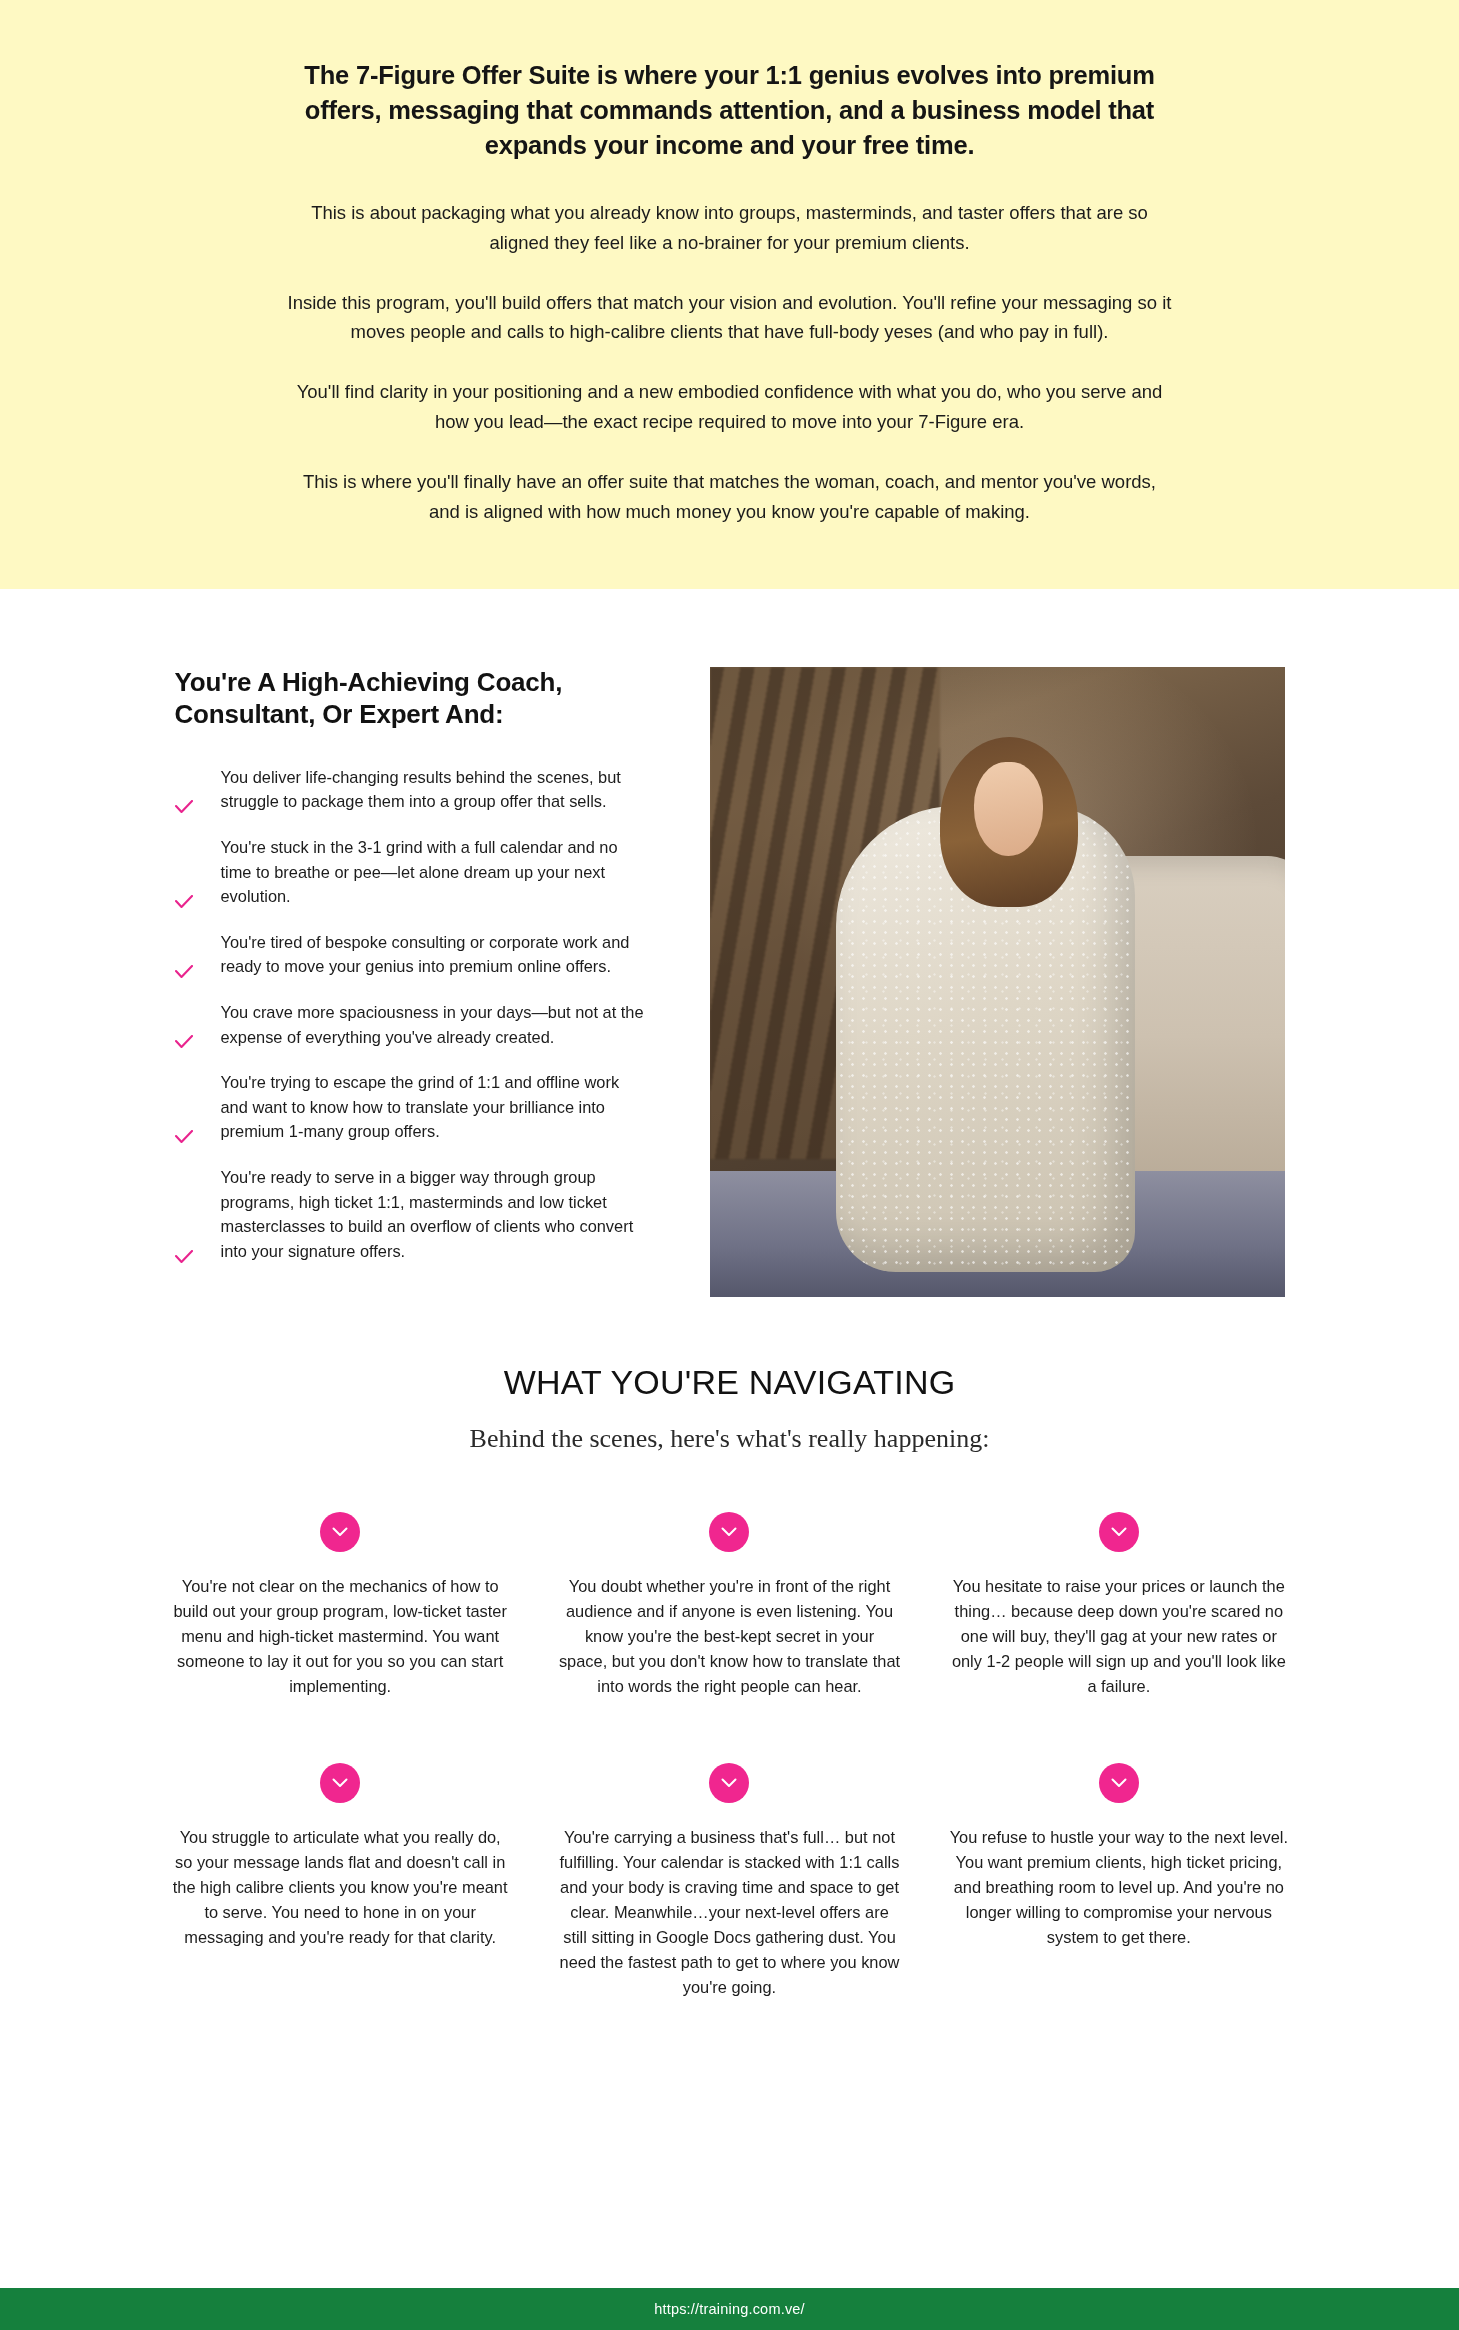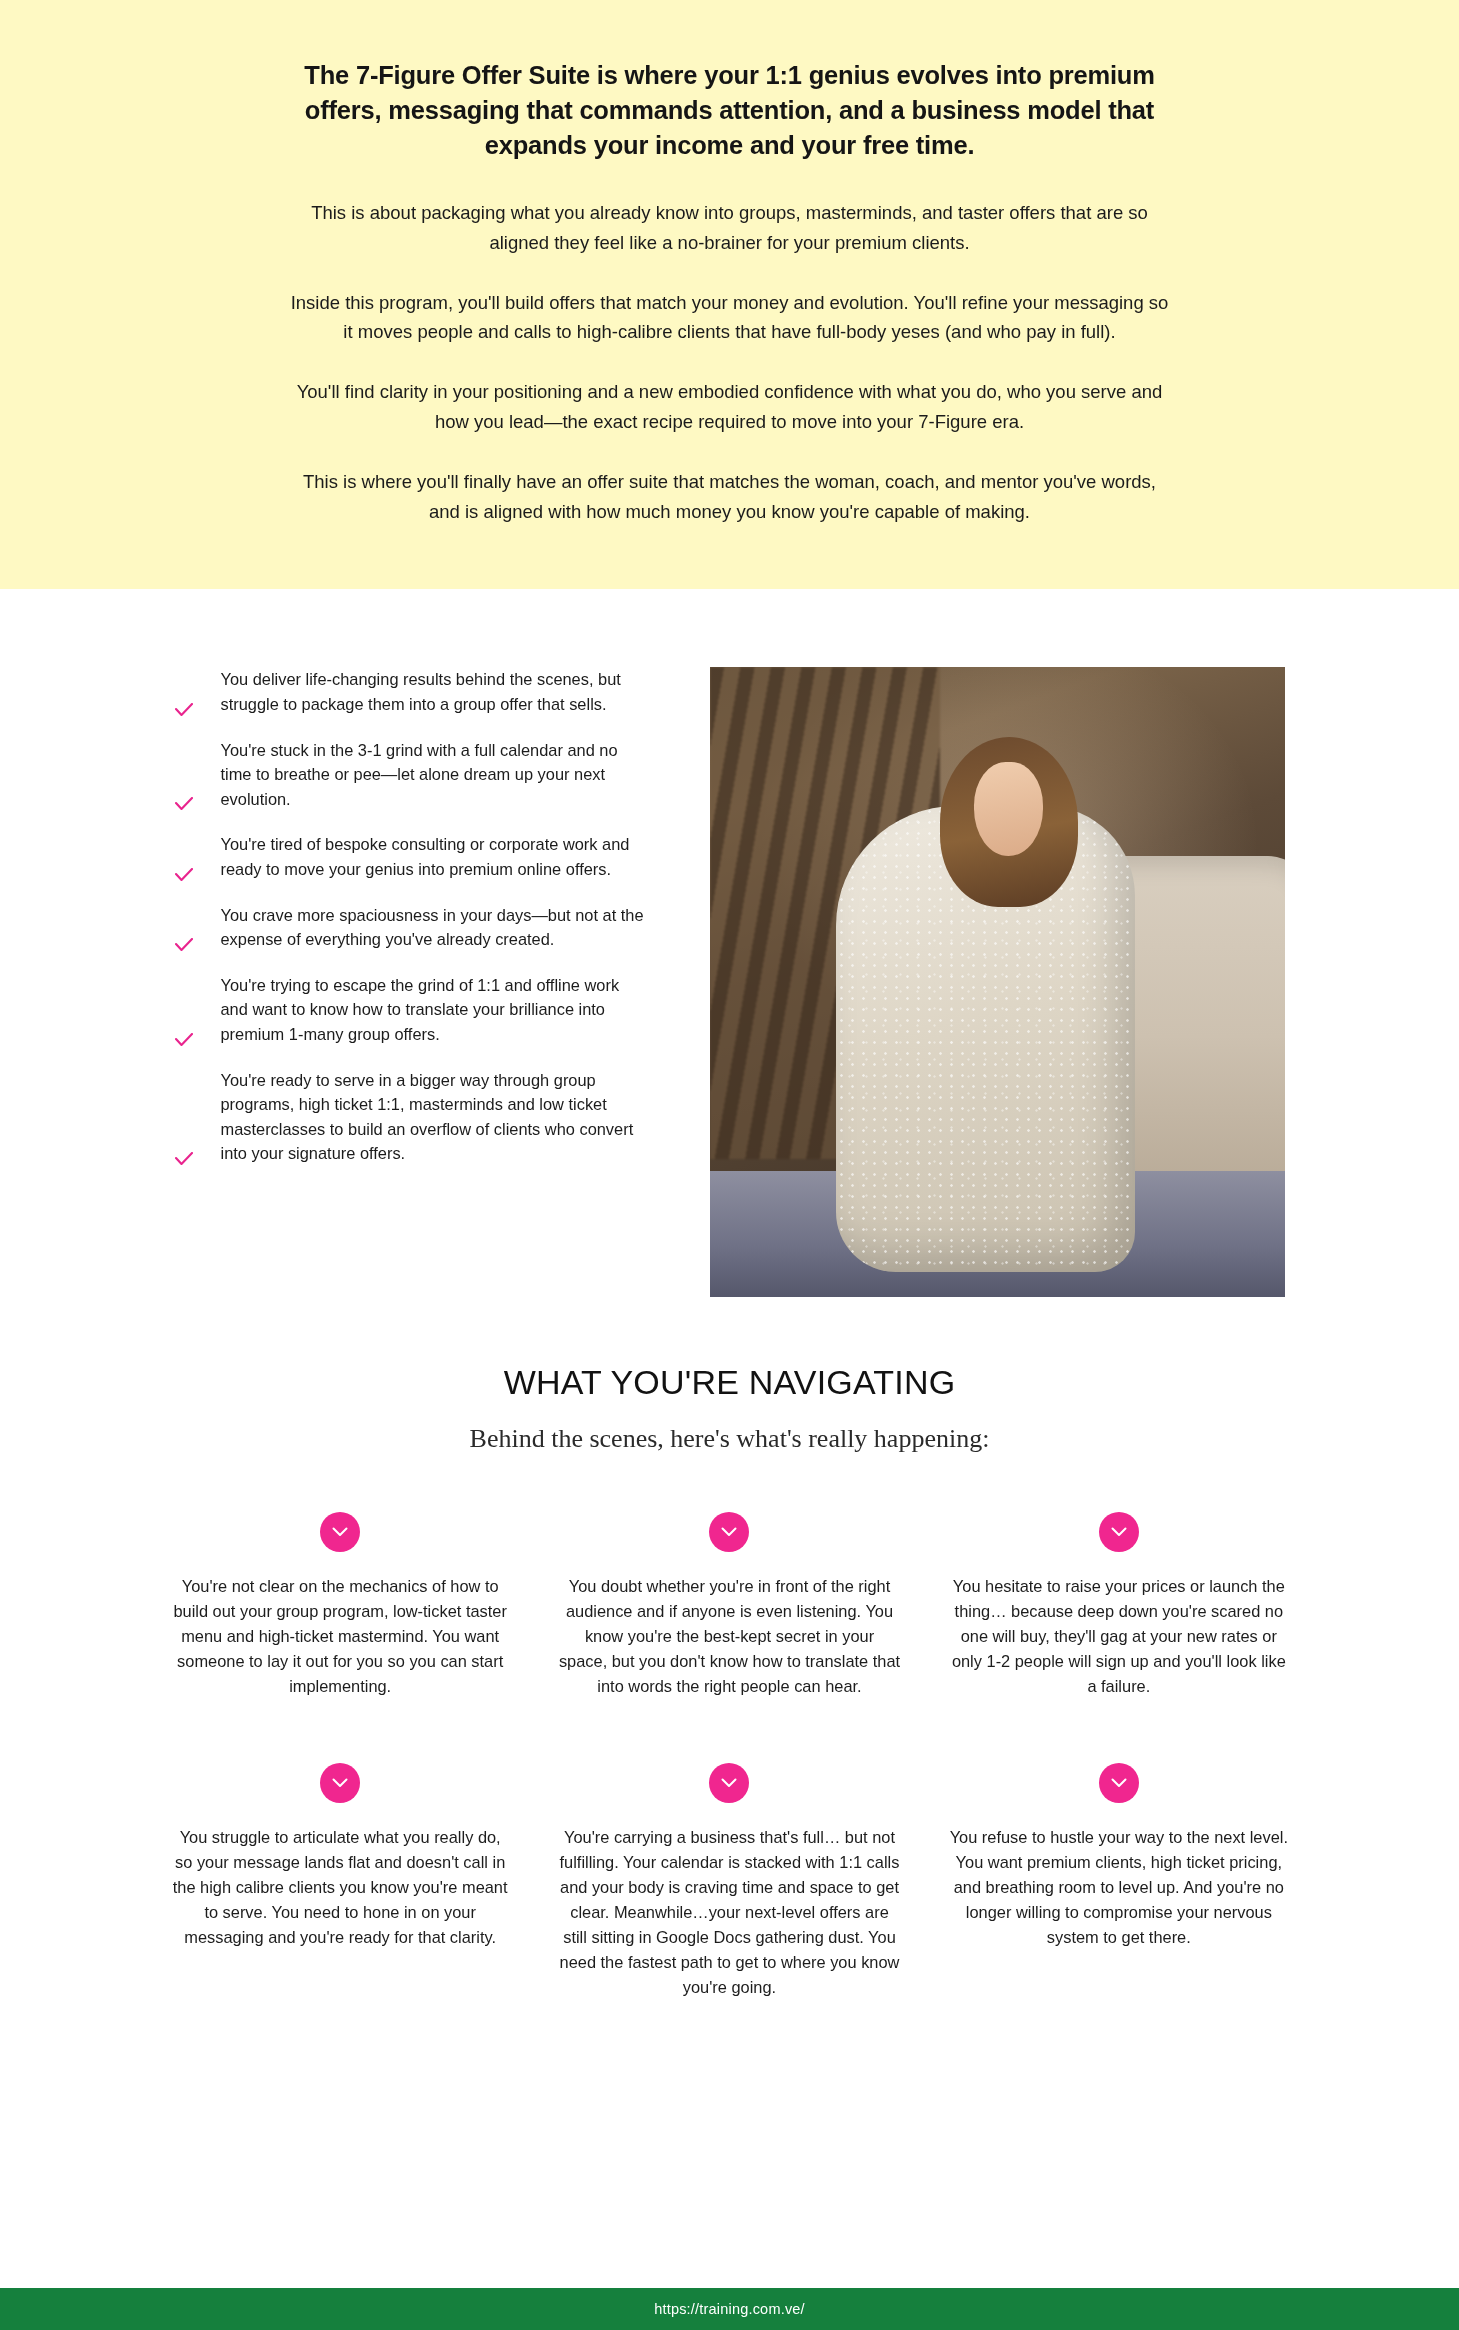--- a/index.html
+++ b/index.html
@@ -203,29 +203,30 @@
     letter-spacing: 0.2px;
   }
 </style>
 </head>
 <body>
 
 <section class="intro-band">
   <div class="intro-inner">
     <h1 class="intro-heading">The 7-Figure Offer Suite is where your 1:1 genius evolves into premium offers, messaging that commands attention, and a business model that expands your income and your free time.</h1>
     <p class="intro-para">This is about packaging what you already know into groups, masterminds, and taster offers that are so aligned they feel like a no-brainer for your premium clients.</p>
-    <p class="intro-para">Inside this program, you'll build offers that match your money and evolution. You'll refine your messaging so it moves people and calls to high-calibre clients that have full-body yeses (and who pay in full).</p>
+    <p class="intro-para">Inside this program, you'll build offers that match your vision and evolution. You'll refine your messaging so it moves people and calls to high-calibre clients that have full-body yeses (and who pay in full).</p>
     <p class="intro-para">You'll find clarity in your positioning and a new embodied confidence with what you do, who you serve and how you lead—the exact recipe required to move into your 7-Figure era.</p>
     <p class="intro-para">This is where you'll finally have an offer suite that matches the woman, coach, and mentor you've words, and is aligned with how much money you know you're capable of making.</p>
   </div>
 </section>
 
 <section class="white-sec">
   <div class="two-col">
     <div class="col-left">
+      <h2 class="bullets-title">You're A High-Achieving Coach, Consultant, Or Expert And:</h2>
       <ul class="bullet-list">
         <li class="bullet-item">
           <span class="check">
             <svg width="18" height="14" viewBox="0 0 18 14">
                 <path d="M1 6 L6.5 12 L17 1" stroke="#e9248e" stroke-width="2.1" fill="none" stroke-linecap="round" stroke-linejoin="round"></path>
               </svg>
           </span>
           <span class="bullet-text">You deliver life-changing results behind the scenes, but struggle to package them into a group offer that sells.</span>
         </li>
         <li class="bullet-item">

